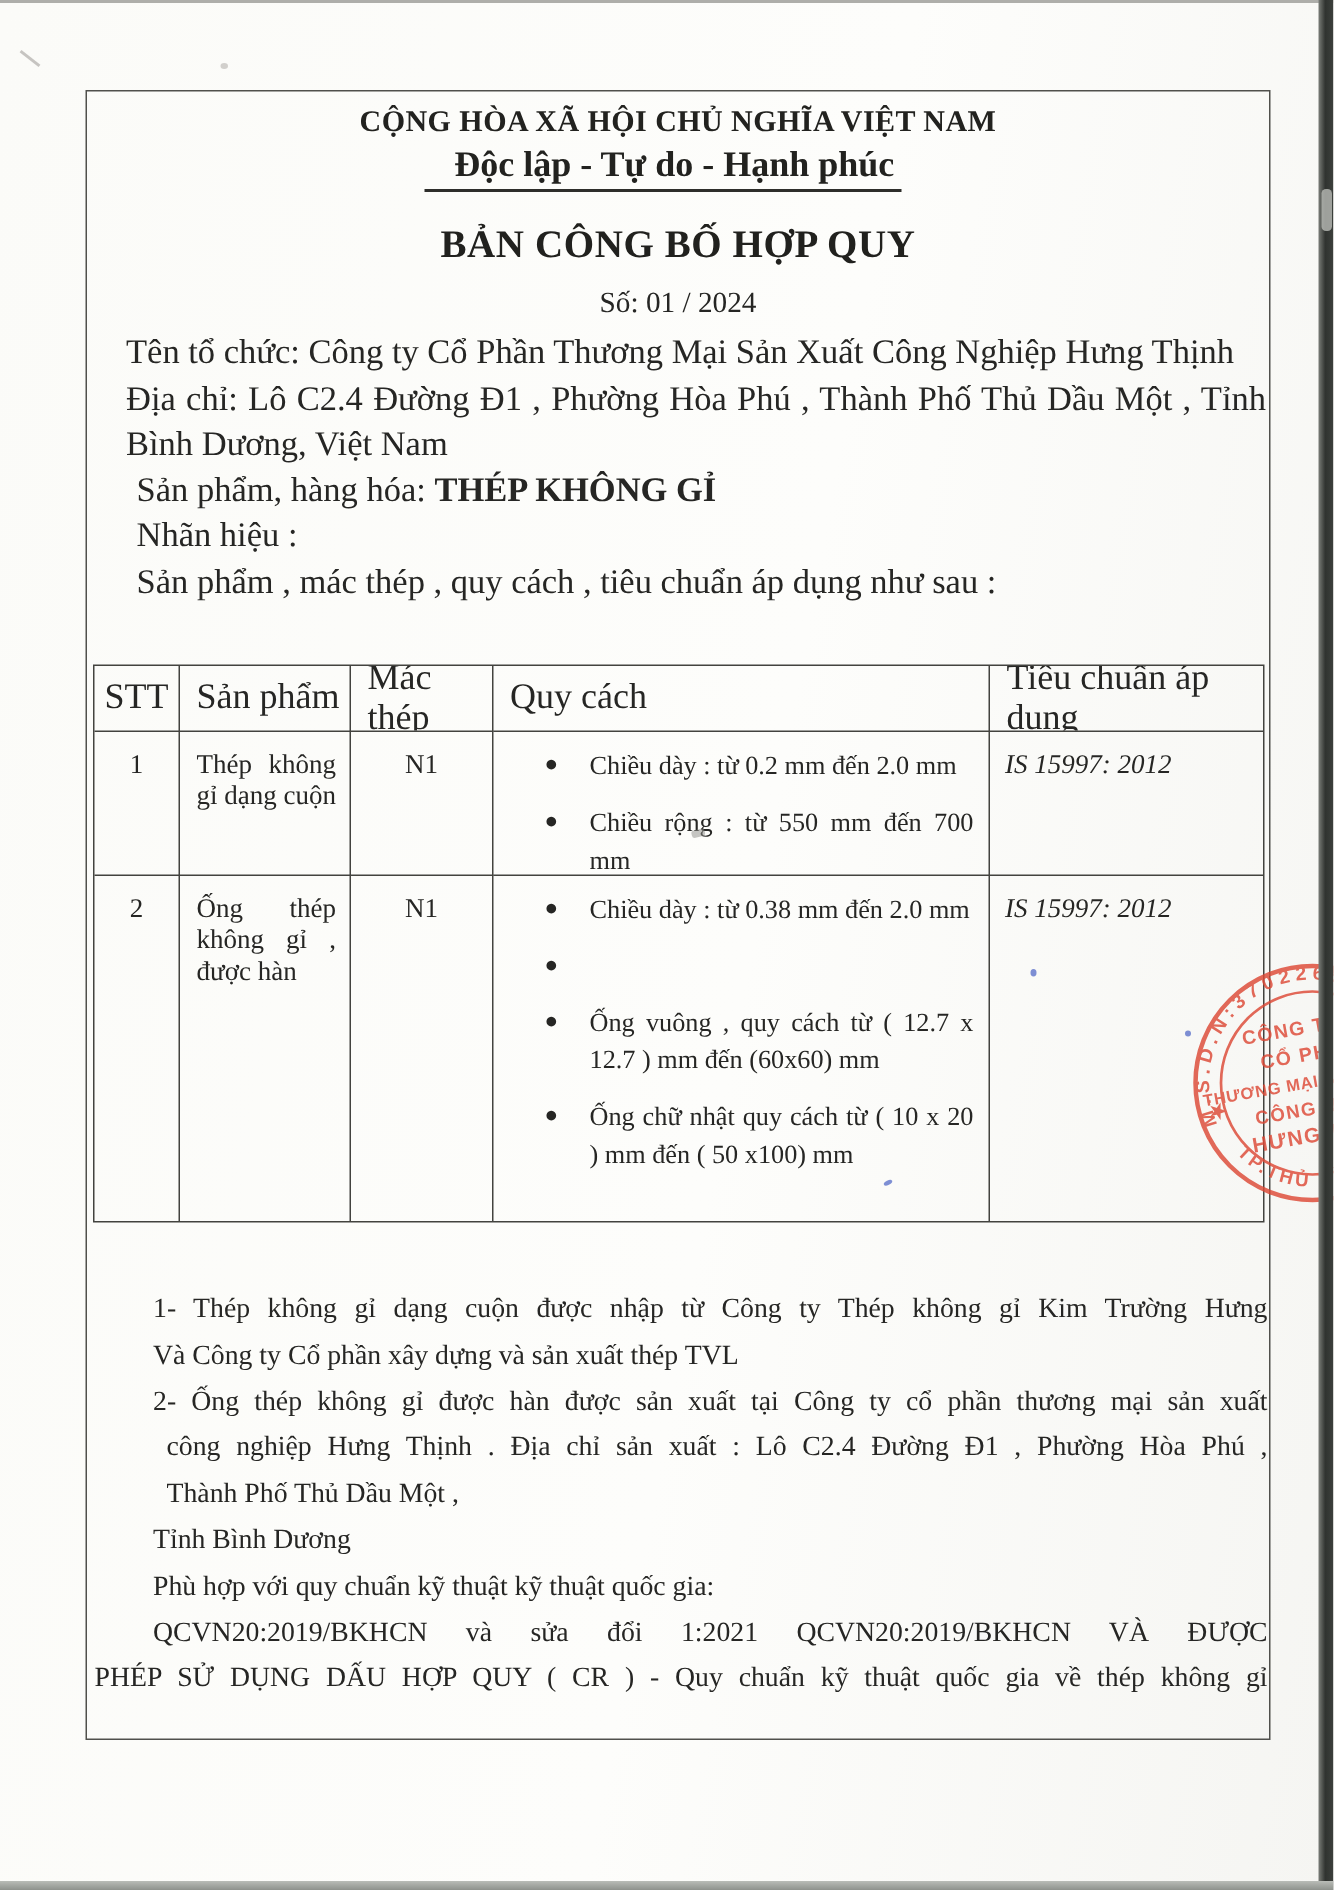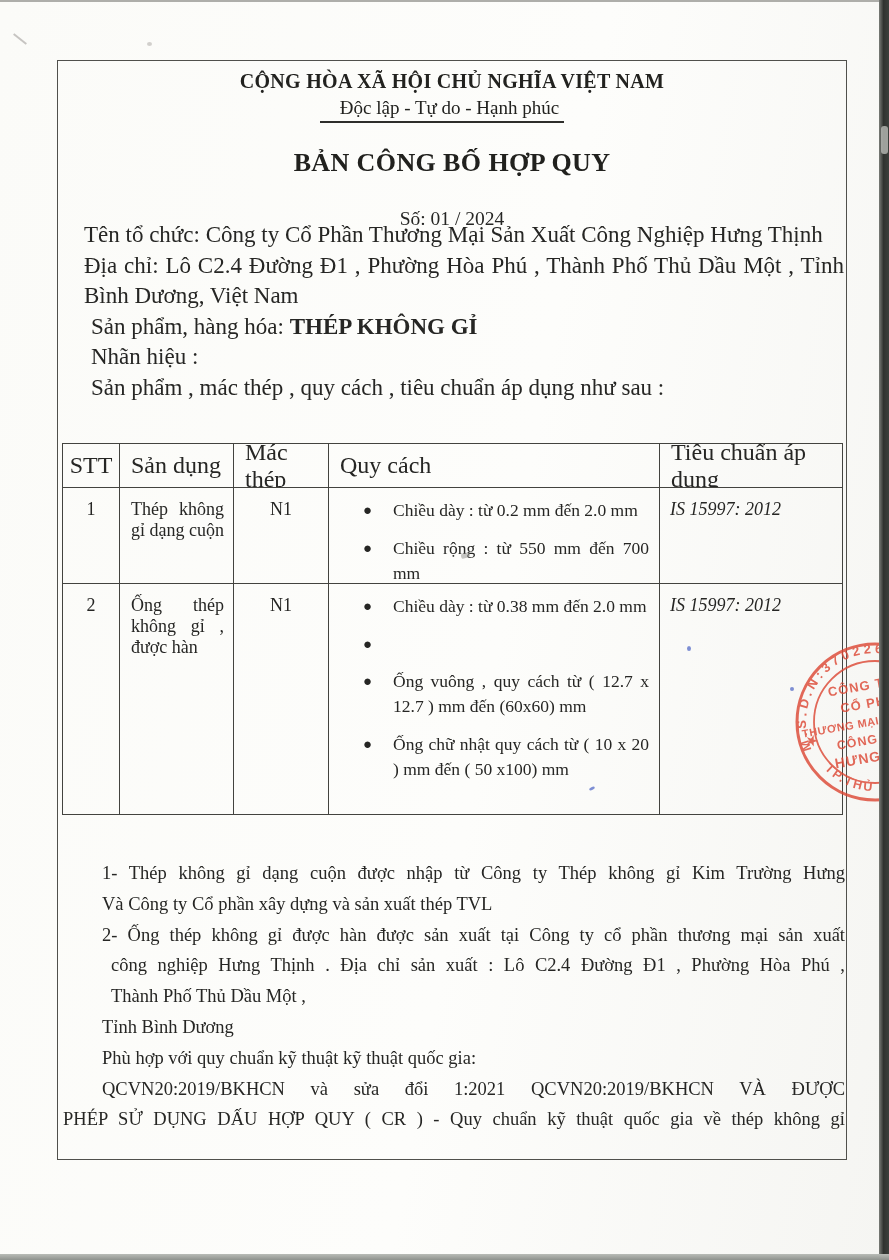--- a/index.html
+++ b/index.html
@@ -27,24 +27,24 @@
   .speck-gray { position:absolute; left:461px; top:553px; width:9px; height:5px; background:#8e8d89; opacity:.5; transform:rotate(-15deg); z-index:25; border-radius:2px;}
 
   .frame {
     position:absolute; left:57px; top:60px; width:790px; height:1100px;
     border:1.6px solid #50504c; z-index:6;
   }
 
   .centered { position:absolute; left:57px; width:790px; text-align:center; z-index:10; }
   .national-title { top:70px; font-size:20px; font-weight:bold; letter-spacing:.3px; color:#22221f; }
   .motto-row { top:97px; }
-  .motto-line { display:inline-block; font-size:19px; font-weight:normal; color:#22221f;
+  .motto-line { display:inline-block; font-size:24px; font-weight:bold; color:#22221f;
     border-bottom:2.2px solid #2e2e2b; padding:0 5px 2px 20px; position:relative; left:-10px; }
   .doc-title { top:148px; font-size:26px; font-weight:bold; letter-spacing:.4px; color:#21211e; }
-  .doc-number { top:192px; font-size:19.5px;margin-top:16px; }
+  .doc-number { top:192px; font-size:19.5px; }
 
   .info-block { position:absolute; left:84px; top:220px; width:760px; font-size:23px; line-height:30.5px; z-index:10; }
   .info-line { white-space:nowrap; }
   .fill { text-align:justify; text-align-last:justify; white-space:normal; }
   .ind7 { margin-left:7px; }
   .bold { font-weight:bold; }
 
   
   .spec-table {
     position:absolute; left:62px; top:443px; z-index:10;
@@ -95,21 +95,21 @@
     <div class="fill">Địa chỉ: Lô C2.4 Đường Đ1 , Phường Hòa Phú , Thành Phố Thủ Dầu Một , Tỉnh</div>
     <div class="info-line">Bình Dương, Việt Nam</div>
     <div class="info-line ind7"><span>Sản phẩm, hàng hóa:</span>&nbsp;<span class="bold">THÉP KHÔNG GỈ</span></div>
     <div class="info-line ind7">Nhãn hiệu :</div>
     <div class="info-line ind7">Sản phẩm , mác thép , quy cách , tiêu chuẩn áp dụng như sau :</div>
   </div>
 
   <div class="spec-table">
 
     <div class="cell th c">STT</div>
-    <div class="cell th">Sản dụng</div>
+    <div class="cell th">Sản phẩm</div>
     <div class="cell th">Mác thép</div>
     <div class="cell th">Quy cách</div>
     <div class="cell th last-col">Tiêu chuẩn áp dụng</div>
 
     <div class="cell td-c">1</div>
     <div class="cell td-prod">Thép không gỉ dạng cuộn</div>
     <div class="cell td-c">N1</div>
     <div class="cell ql">
       <div class="spec">
         <span class="bullet">●</span>

